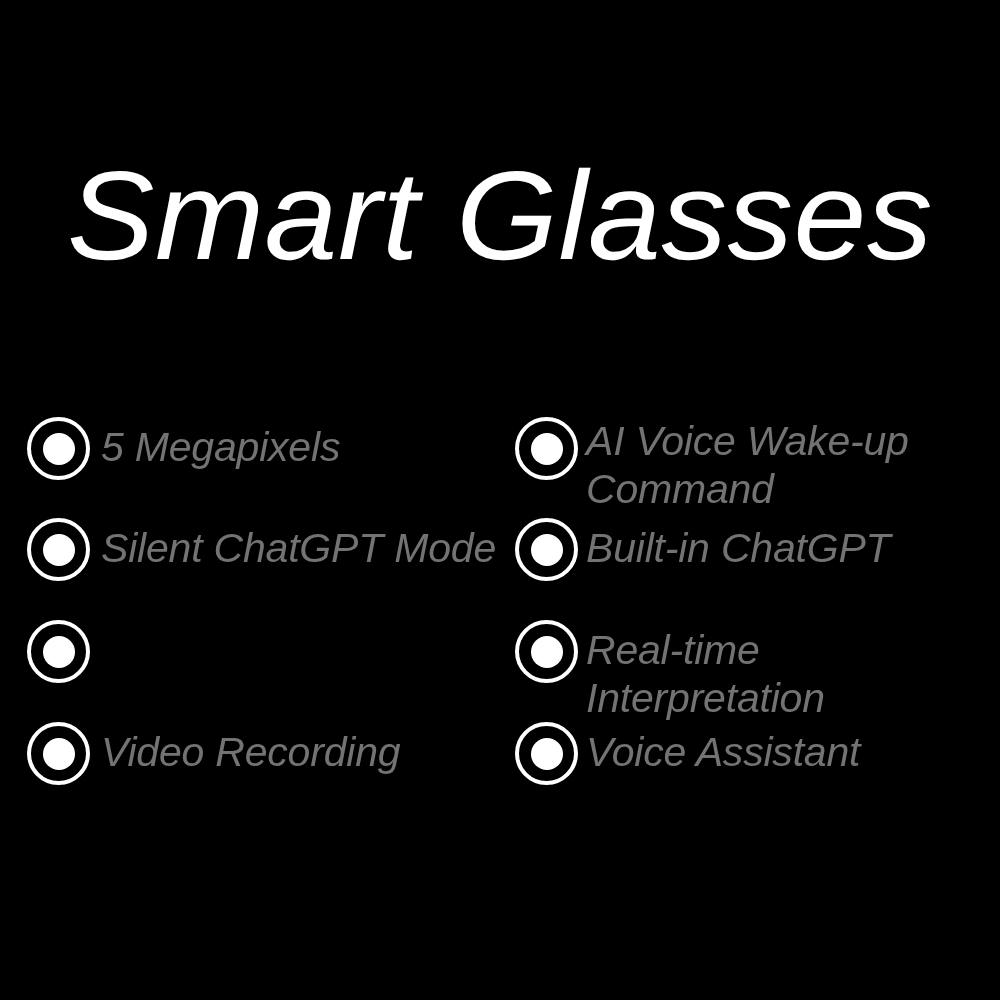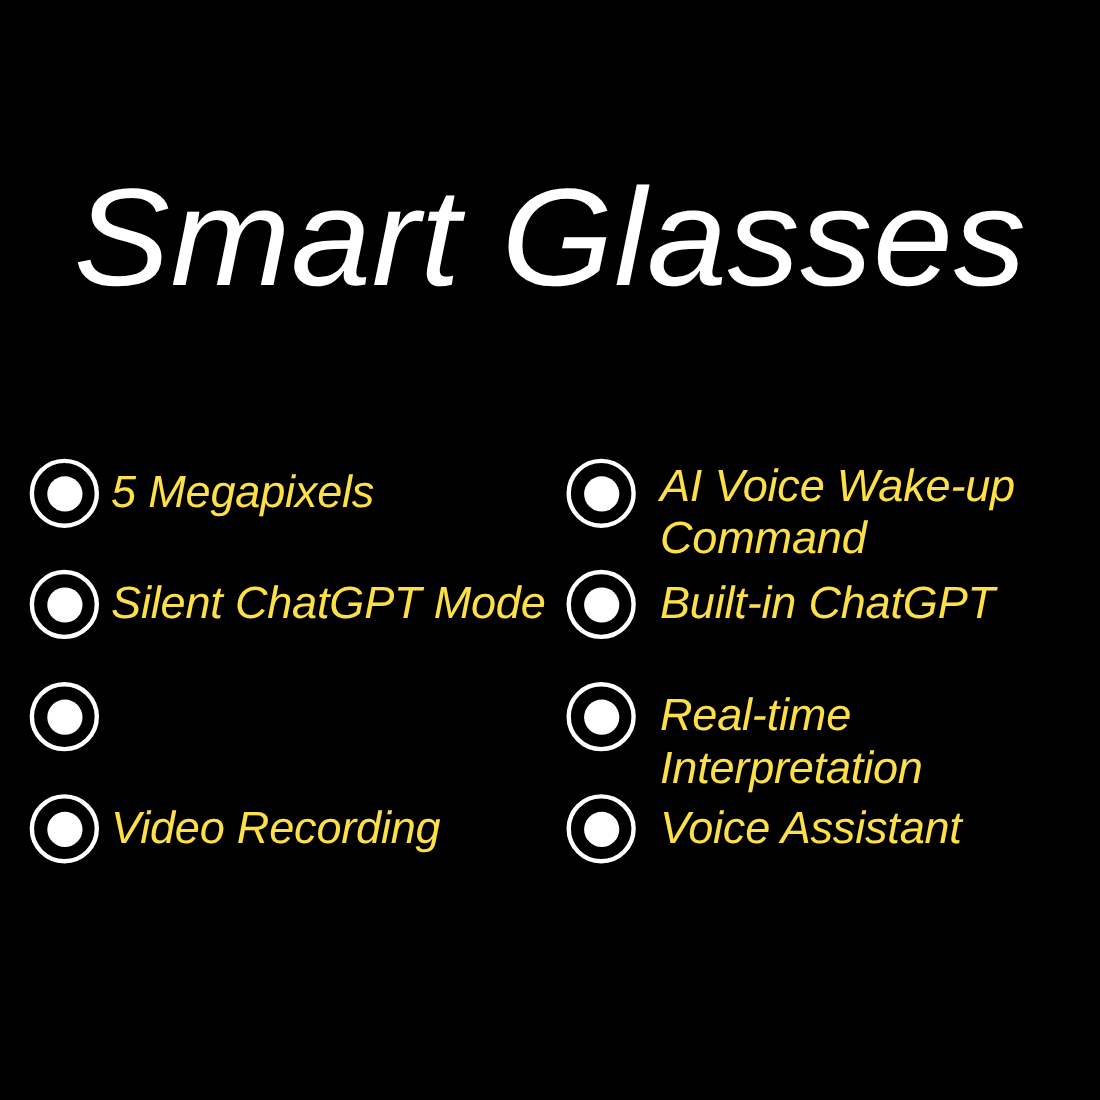--- a/index.html
+++ b/index.html
@@ -89,26 +89,26 @@
 
   
   .label {
     flex: 1 1 auto;
     margin-left: 11px;
     font-family: "Liberation Sans", "DejaVu Sans", sans-serif;
     font-size: 41px;
     line-height: 48px;
     font-weight: 400;
     font-style: italic;
-    color: #fde047;
+    color: #737373;
     letter-spacing: -0.2px;
     padding-top: 6px;
     white-space: pre-line;
   }
-  #col-right .label { margin-left: 22px; }
+  #col-right .label { margin-left: 8px; }
   .label.wrap { white-space: pre-line; padding-top: 0px; }
 </style>
 </head>
 <body>
 
 <div id="poster">
 
   <div id="title">Smart Glasses</div>
 
   <div id="features">

